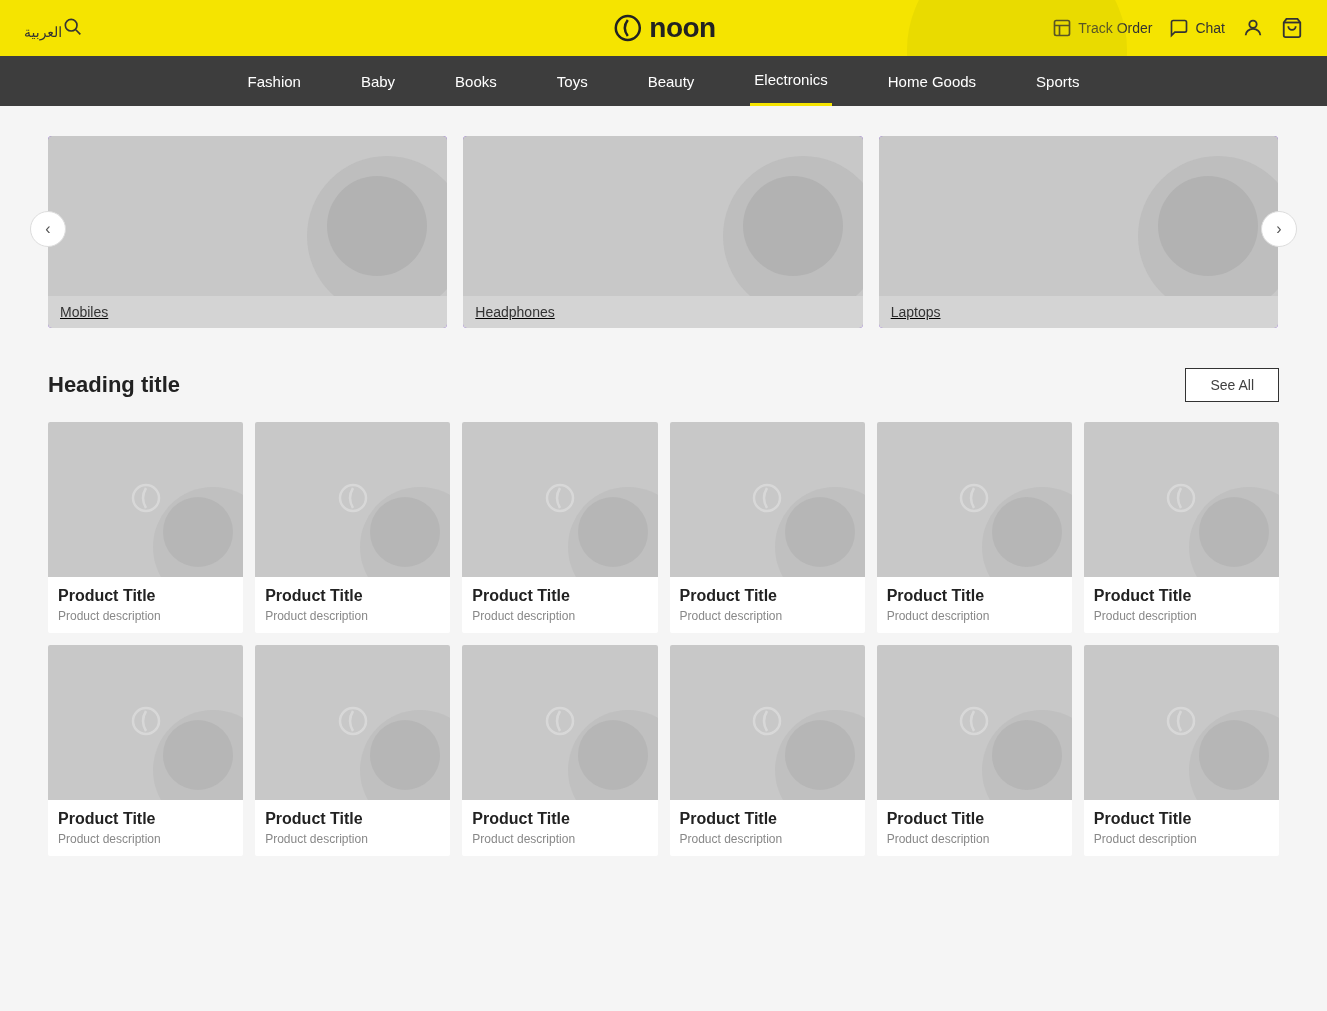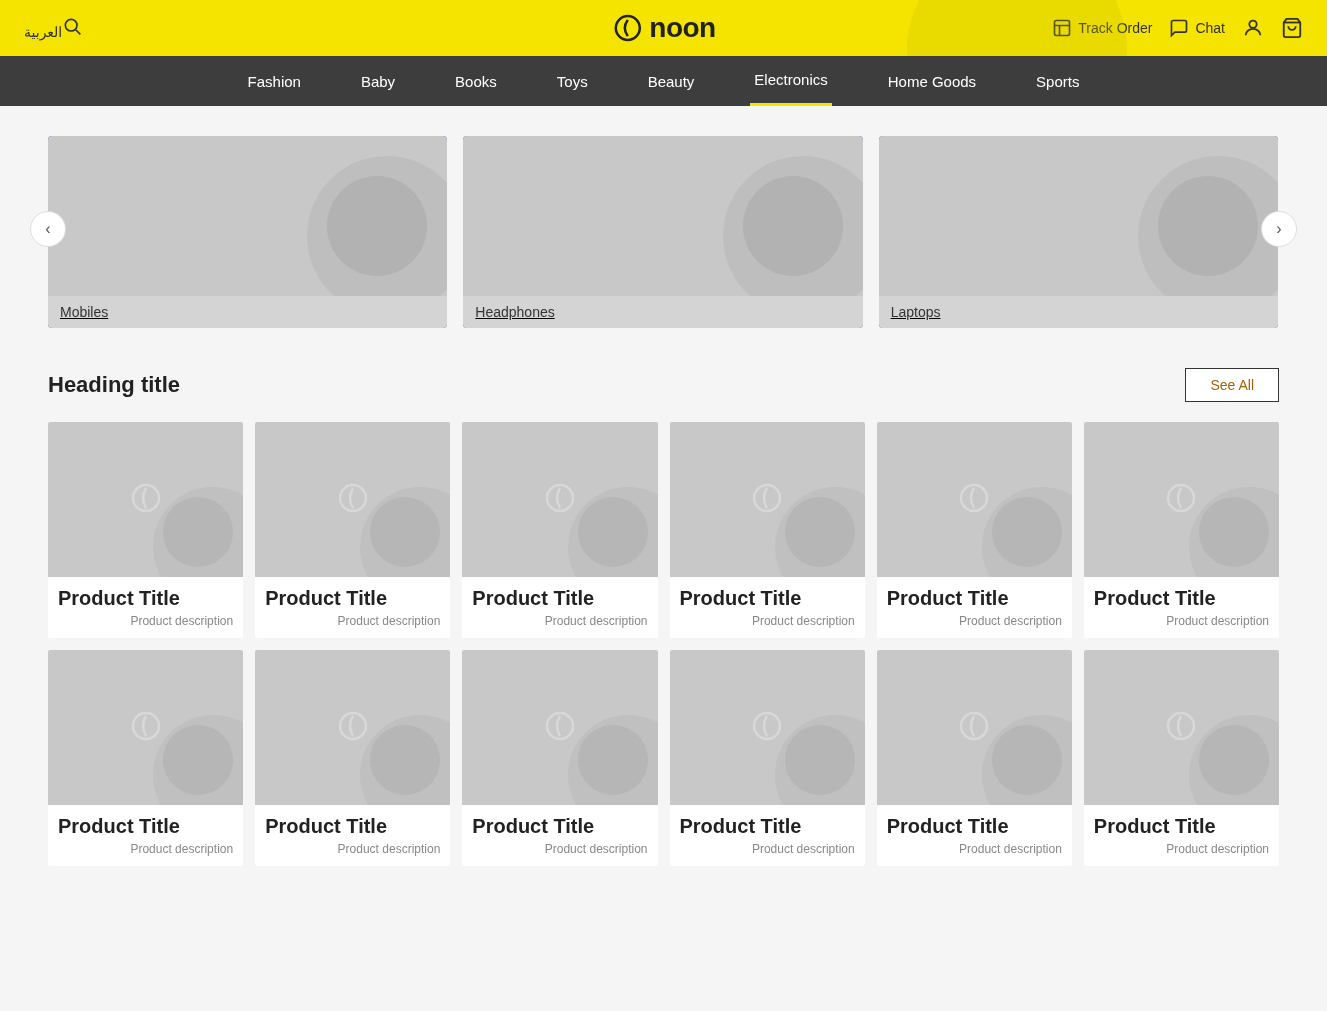--- a/index.html
+++ b/index.html
@@ -178,21 +178,21 @@
       font-size: 22px;
       font-weight: 700;
       color: #222;
     }
     .see-all-btn {
       border: 1px solid #333;
       padding: 8px 24px;
       font-size: 14px;
       cursor: pointer;
       background: #fff;
-      color: #a16207;
+      color: #404040;
     }
 
     
     .product-grid {
       display: grid;
       grid-template-columns: repeat(6, 1fr);
       gap: 12px;
       margin-bottom: 12px;
     }
     .product-card {
@@ -230,29 +230,28 @@
       bottom: 10px;
       width: 70px;
       height: 70px;
       border-radius: 50%;
       background: rgba(160,160,160,0.3);
     }
     .product-info {
       padding: 10px;
     }
     .product-title {
-      font-size: 20px;
+      font-size: 16px;
       font-weight: 700;
       color: #222;
       margin-bottom: 4px;
     }
     .product-desc {
       font-size: 12px;
       color: #888;
-      text-align: right;
     }
 
     
     .icon-svg {
       width: 20px;
       height: 20px;
       fill: none;
       stroke: #333;
       stroke-width: 2;
     }

